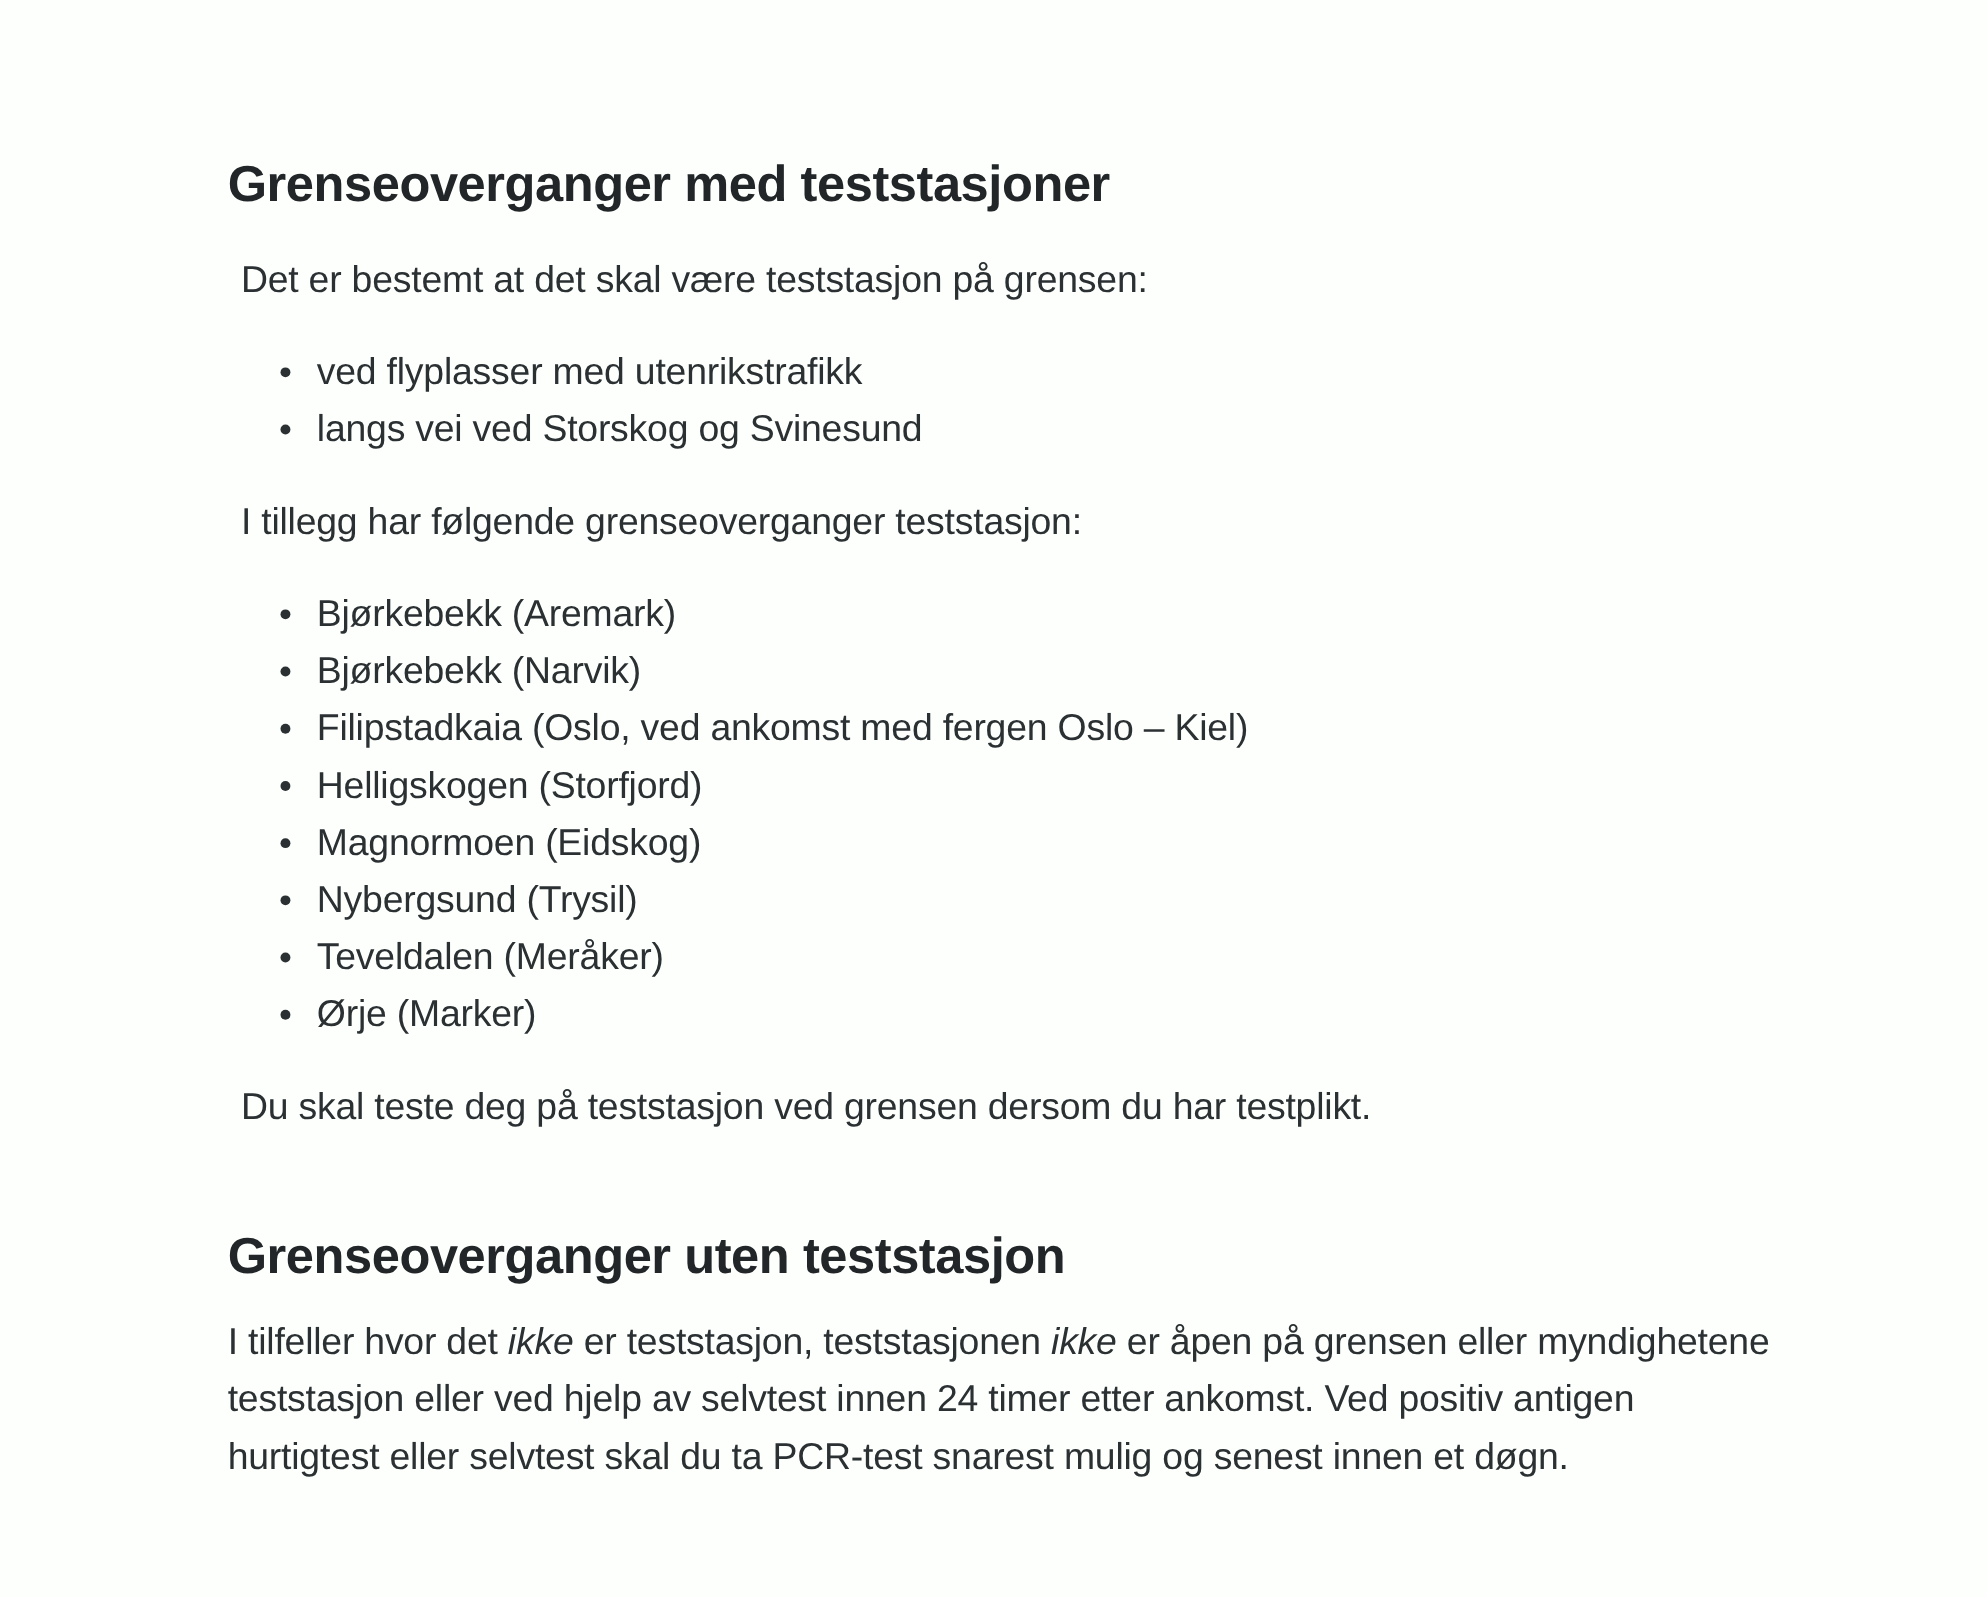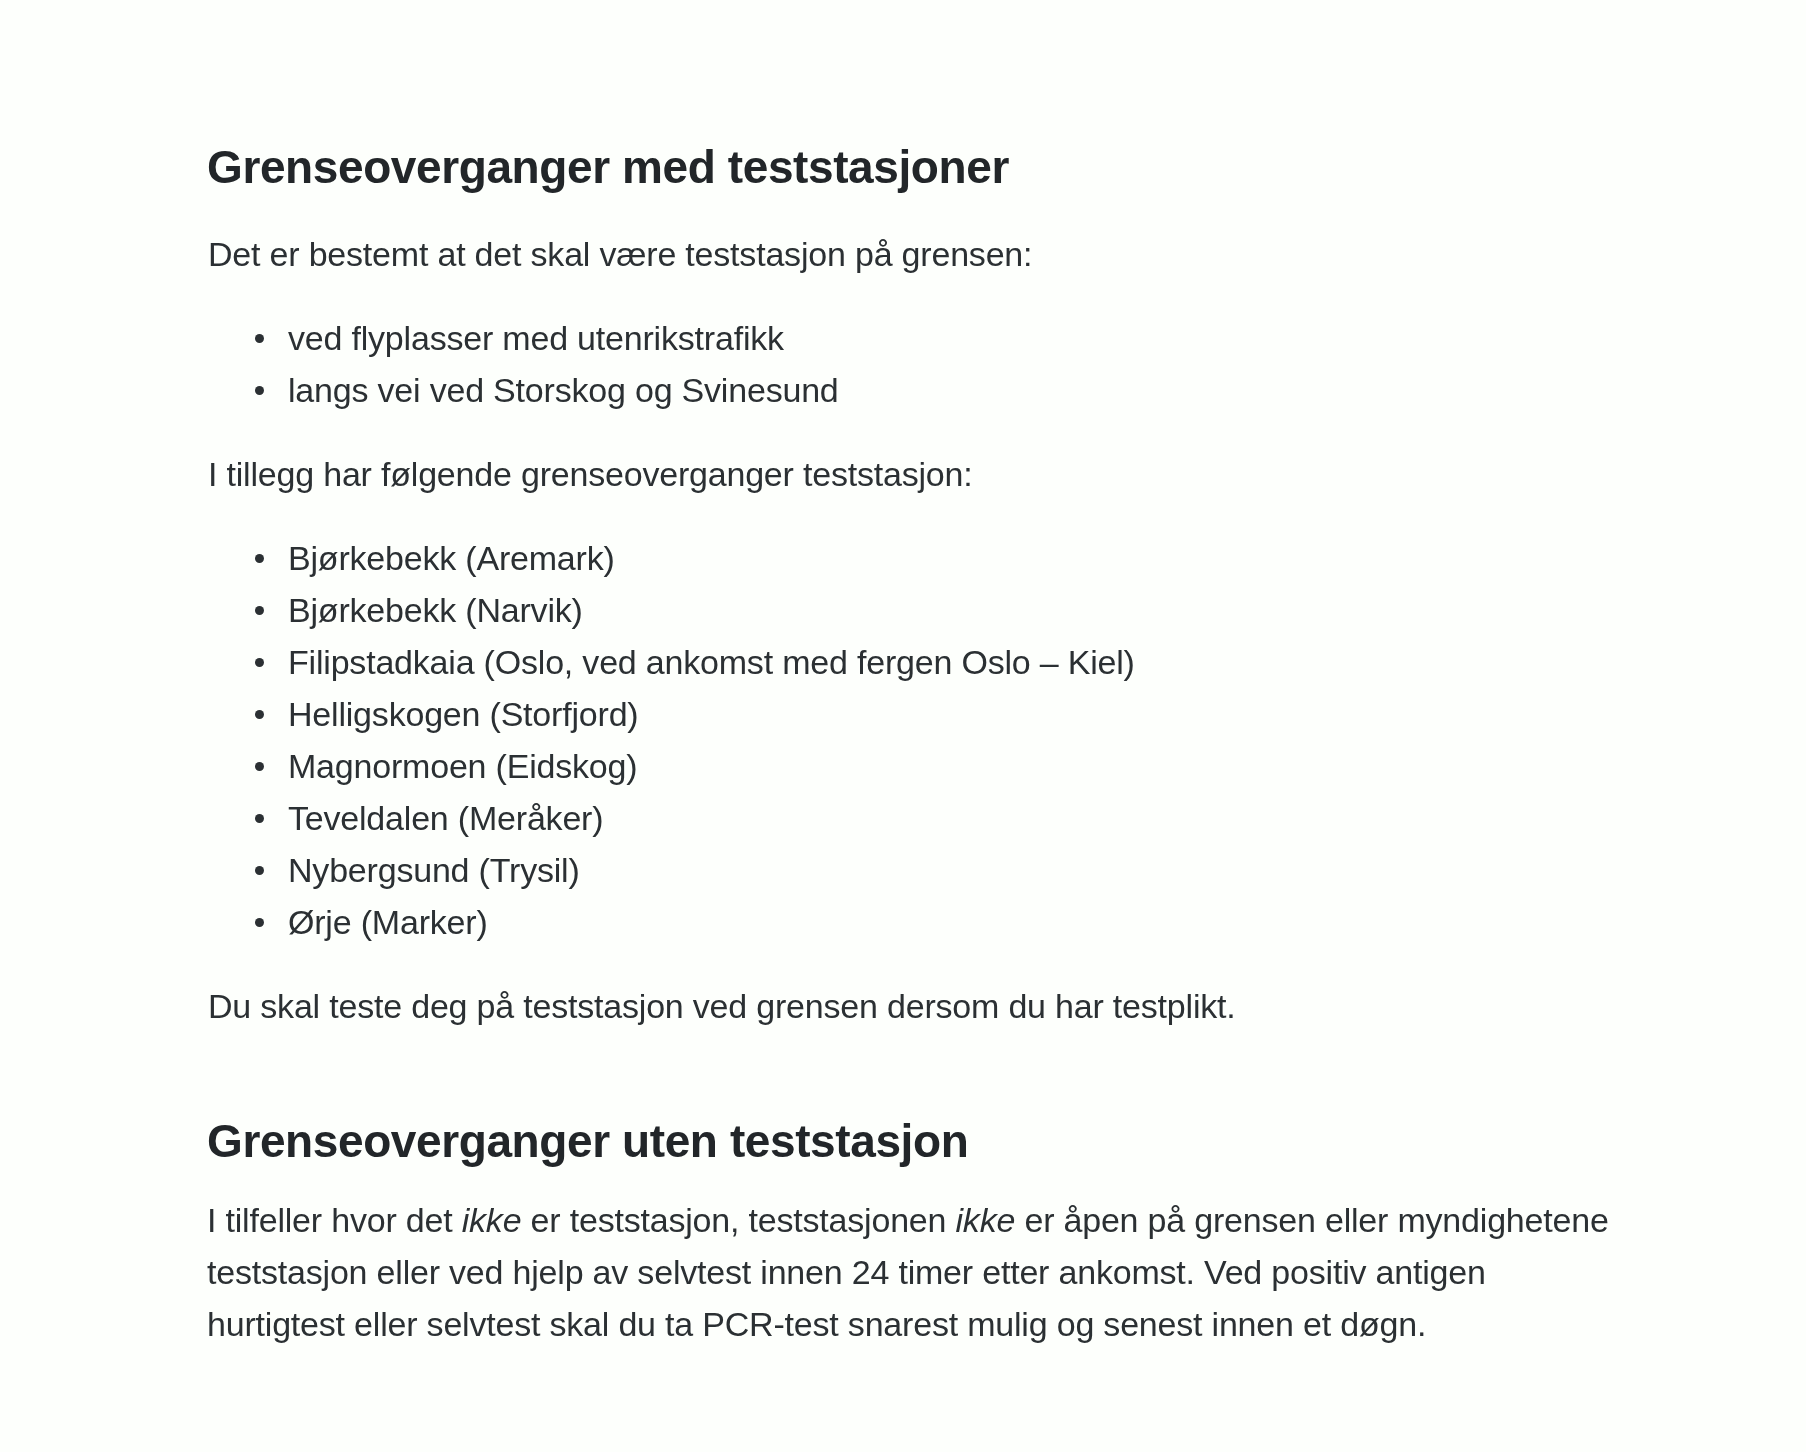--- a/index.html
+++ b/index.html
@@ -28,21 +28,21 @@
     color: #222629;
     margin: 80px 0 24px 0;
   }
   section:first-of-type h2 {
     margin-top: 0;
   }
   p {
     font-size: 34px;
     line-height: 52px;
     letter-spacing: -0.2px;
-    margin: 32px 1px;
+    margin: 32px 12px;
   }
   ul {
     list-style: none;
     margin: 32px 0;
     padding: 0 0 0 81px;
   }
   li {
     font-size: 34px;
     line-height: 52px;
     letter-spacing: -0.2px;
@@ -95,23 +95,23 @@
         <li>Bjørkebekk (Aremark)</li>
 
         <li>Bjørkebekk (Narvik)</li>
 
         <li>Filipstadkaia (Oslo, ved ankomst med fergen Oslo – Kiel)</li>
 
         <li>Helligskogen (Storfjord)</li>
 
         <li>Magnormoen (Eidskog)</li>
 
+        <li>Nybergsund (Trysil)</li>
+
         <li>Teveldalen (Meråker)</li>
-
-        <li>Nybergsund (Trysil)</li>
 
         <li>Ørje (Marker)</li>
       </ul>
 
     <p>Du skal teste deg på teststasjon ved grensen dersom du har testplikt.</p>
   </section>
 
   <section>
     <h2>Grenseoverganger uten teststasjon</h2>
 

